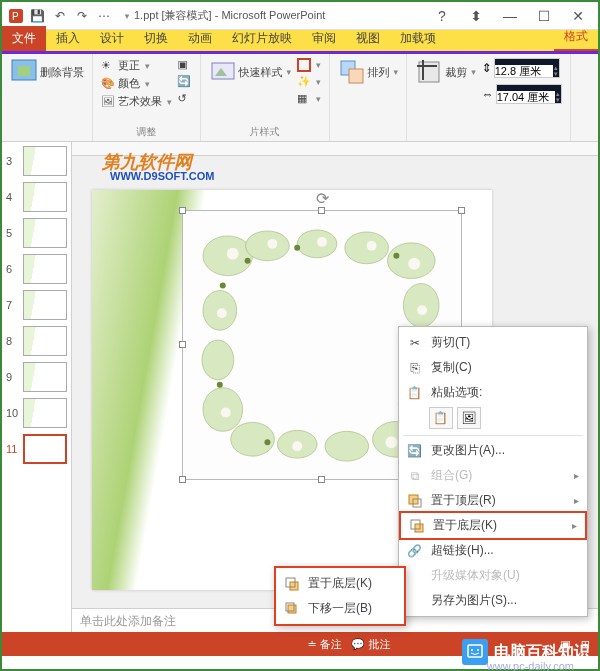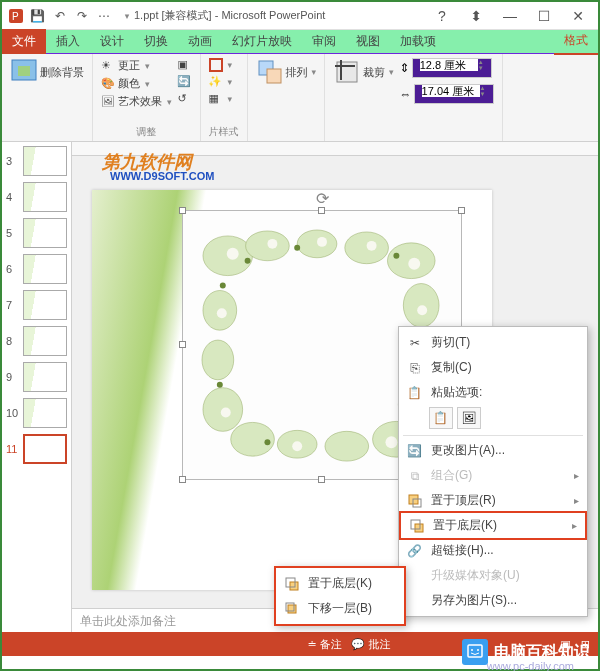--- a/index.html
+++ b/index.html
@@ -4,34 +4,34 @@
 <style>
 * { box-sizing: border-box; margin: 0; padding: 0; font-family: "Microsoft YaHei", sans-serif; }
 body { width: 600px; height: 671px; background: #1a3a5a; overflow: hidden; position: relative; }
 .outer-border { border: 2px solid #3a8a3a; width: 600px; height: 671px; position: relative; background: #fff; }
 .titlebar { height: 28px; background: #fff; display: flex; align-items: center; border-bottom: 1px solid #e0e0e0; font-size: 11px; }
 .tb-left { display: flex; align-items: center; gap: 6px; padding-left: 6px; }
 .tb-icon-sm { width: 16px; height: 16px; display: flex; align-items: center; justify-content: center; font-size: 12px; color: #555; }
 .tb-title { flex: 1; text-align: left; color: #555; font-size: 11px; }
 .tb-right { display: flex; align-items: center; gap: 10px; padding-right: 8px; }
 .tb-win { width: 24px; text-align: center; color: #555; font-size: 14px; cursor: pointer; }
-.tabs { height: 24px; background: #86efac; display: flex; align-items: center; font-size: 12px; border-bottom: 1px solid #6d28d9; }
+.tabs { height: 24px; background: #fde047; display: flex; align-items: flex-end; font-size: 12px; border-bottom: 3px solid #6d28d9; }
 .tab { padding: 4px 10px; color: #444; cursor: pointer; }
 .tab.file { background: #cb4428; color: #fff; }
 .tab.active { border-bottom: 2px solid #cb4428; color: #cb4428; }
 .ribbon { height: 88px; background: #f5f5f5; display: flex; border-bottom: 1px solid #d0d0d0; }
 .rgroup { border-right: 1px solid #e0e0e0; padding: 4px 8px 2px 8px; display: flex; flex-direction: column; justify-content: space-between; }
 .rgroup-label { font-size: 10px; color: #888; text-align: center; margin-top: 6px; }
 .rgroup-content { display: flex; gap: 6px; align-items: flex-start; }
 .rbtn-lg { display: flex; align-items: center; font-size: 11px; color: #444; cursor: pointer; gap: 2px; }
 .rbtn-lg-icon { width: 28px; height: 28px; display: flex; align-items: center; justify-content: center; }
 .rbtn-col { display: flex; flex-direction: column; gap: 3px; }
 .rbtn-sm { display: flex; align-items: center; gap: 3px; font-size: 11px; color: #444; cursor: pointer; }
 .rbtn-sm-icon { width: 14px; height: 14px; }
-.spin { display: flex; align-items: flex-start; border: 1px solid #ccc; background: #4c1d95; height: 20px; padding: 0 7px; font-size: 11px; }
+.spin { display: flex; align-items: flex-end; border: 1px solid #ccc; background: #0f172a; height: 20px; padding: 0 0; font-size: 11px; }
 .spin input { border: none; width: 58px; font-size: 11px; outline: none; }
 .spin-arrows { display: flex; flex-direction: column; font-size: 6px; line-height: 6px; color: #888; }
 .workspace { position: relative; height: 490px; display: flex; }
 .thumb-pane { width: 70px; border-right: 1px solid #d0d0d0; overflow: hidden; padding: 4px; }
 .thumb { display: flex; align-items: center; gap: 3px; margin-bottom: 6px; }
 .thumb-num { font-size: 11px; color: #555; width: 14px; }
 .thumb-box { width: 44px; height: 30px; border: 1px solid #aaa; background: linear-gradient(100deg, #e8f5d8 25%, #fff 25%); }
 .thumb.sel .thumb-box { border: 2px solid #cb4428; }
 .thumb.sel .thumb-num { color: #cb4428; }
 .slide-area { flex: 1; background: #f0f0f0; position: relative; overflow: hidden; }
@@ -151,20 +151,29 @@
             </div>
           <div class="rbtn-sm">
               <span class="rbtn-sm-icon">↺</span>
             </div>
         </div>
       </div>
       <div class="rgroup-label">调整</div>
     </div>
     <div class="rgroup">
       <div class="rgroup-content">
+        <div class="rbtn-lg dropdown-arrow">
+          <div class="rbtn-lg-icon">
+              <svg width="28" height="28">
+                <rect x="3" y="5" width="22" height="16" fill="#e8e8f8" stroke="#8080c0"></rect>
+                <polygon points="6,18 12,10 18,18" fill="#a0c0a0"></polygon>
+              </svg>
+            </div>
+          <span>快速样式</span>
+        </div>
         <div class="rbtn-col">
           <div class="rbtn-sm dropdown-arrow">
               <span class="rbtn-sm-icon"><svg width="14" height="14">
                   <rect x="1" y="1" width="12" height="12" fill="none" stroke="#cb4428" stroke-width="2"></rect>
                 </svg></span>
             </div>
           <div class="rbtn-sm dropdown-arrow">
               <span class="rbtn-sm-icon">✨</span>
             </div>
           <div class="rbtn-sm dropdown-arrow">

